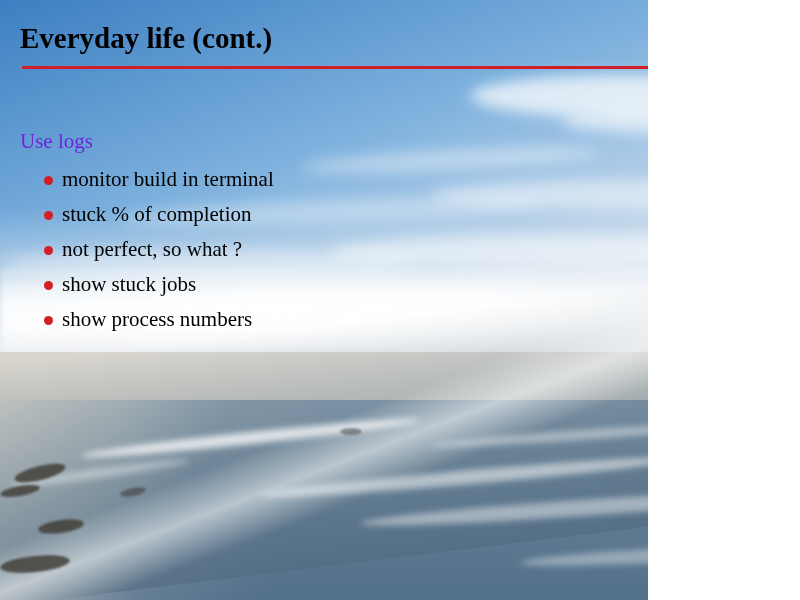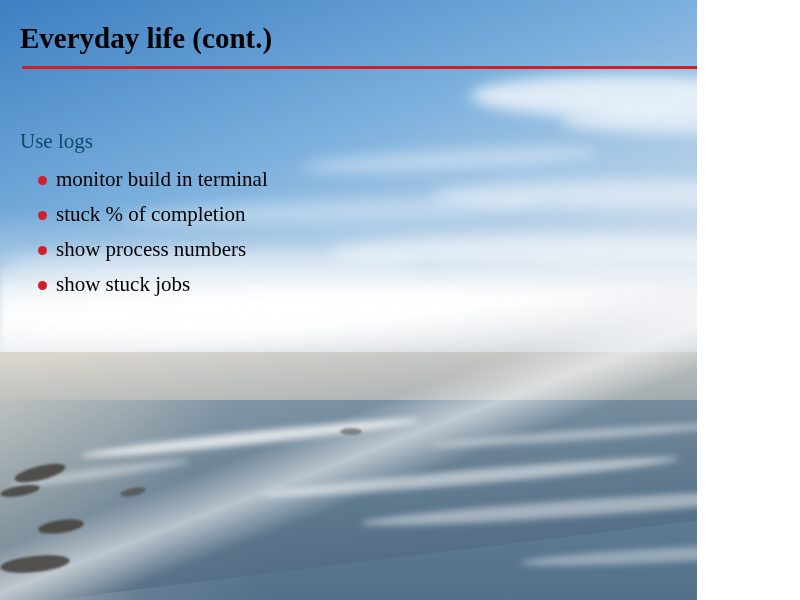--- a/index.html
+++ b/index.html
@@ -8,21 +8,21 @@
   }
   body {
     width: 800px;
     height: 600px;
     overflow: hidden;
     font-family: "Liberation Serif", serif;
     background: #ffffff;
   }
   .slide {
     position: relative;
-    width: 697px;
+    width: 648px;
     height: 600px;
     overflow: hidden;
     background: #ffffff;
   }
 
   
   .photo {
     position: absolute;
     left: 0; top: 0;
     width: 800px;
@@ -177,27 +177,27 @@
 
   
   .body {
     position: absolute;
     left: 20px;
     top: 128px;
     width: 700px;
   }
   .lead {
     font-size: 21px;
-    color: #0c4a6e;
+    color: #6d28d9;
     line-height: 26px;
     margin: 0 0 8px 0;
   }
   ul.bullets {
     list-style: none;
-    margin: 0;
+    margin: 6px;
     padding: 0 0 0 18px;
   }
   ul.bullets li {
     position: relative;
     font-size: 21px;
     color: #000000;
     line-height: 35px;
     padding-left: 18px;
     white-space: nowrap;
   }
@@ -258,22 +258,26 @@
       <li>
         <span class="dot"></span>
         <span>monitor build in terminal</span>
       </li>
       <li>
         <span class="dot"></span>
         <span>stuck % of completion</span>
       </li>
       <li>
         <span class="dot"></span>
+        <span>not perfect, so what ?</span>
+      </li>
+      <li>
+        <span class="dot"></span>
+        <span>show stuck jobs</span>
+      </li>
+      <li>
+        <span class="dot"></span>
         <span>show process numbers</span>
-      </li>
-      <li>
-        <span class="dot"></span>
-        <span>show stuck jobs</span>
       </li>
     </ul>
   </div>
 
 </div>
 
 </body></html>

